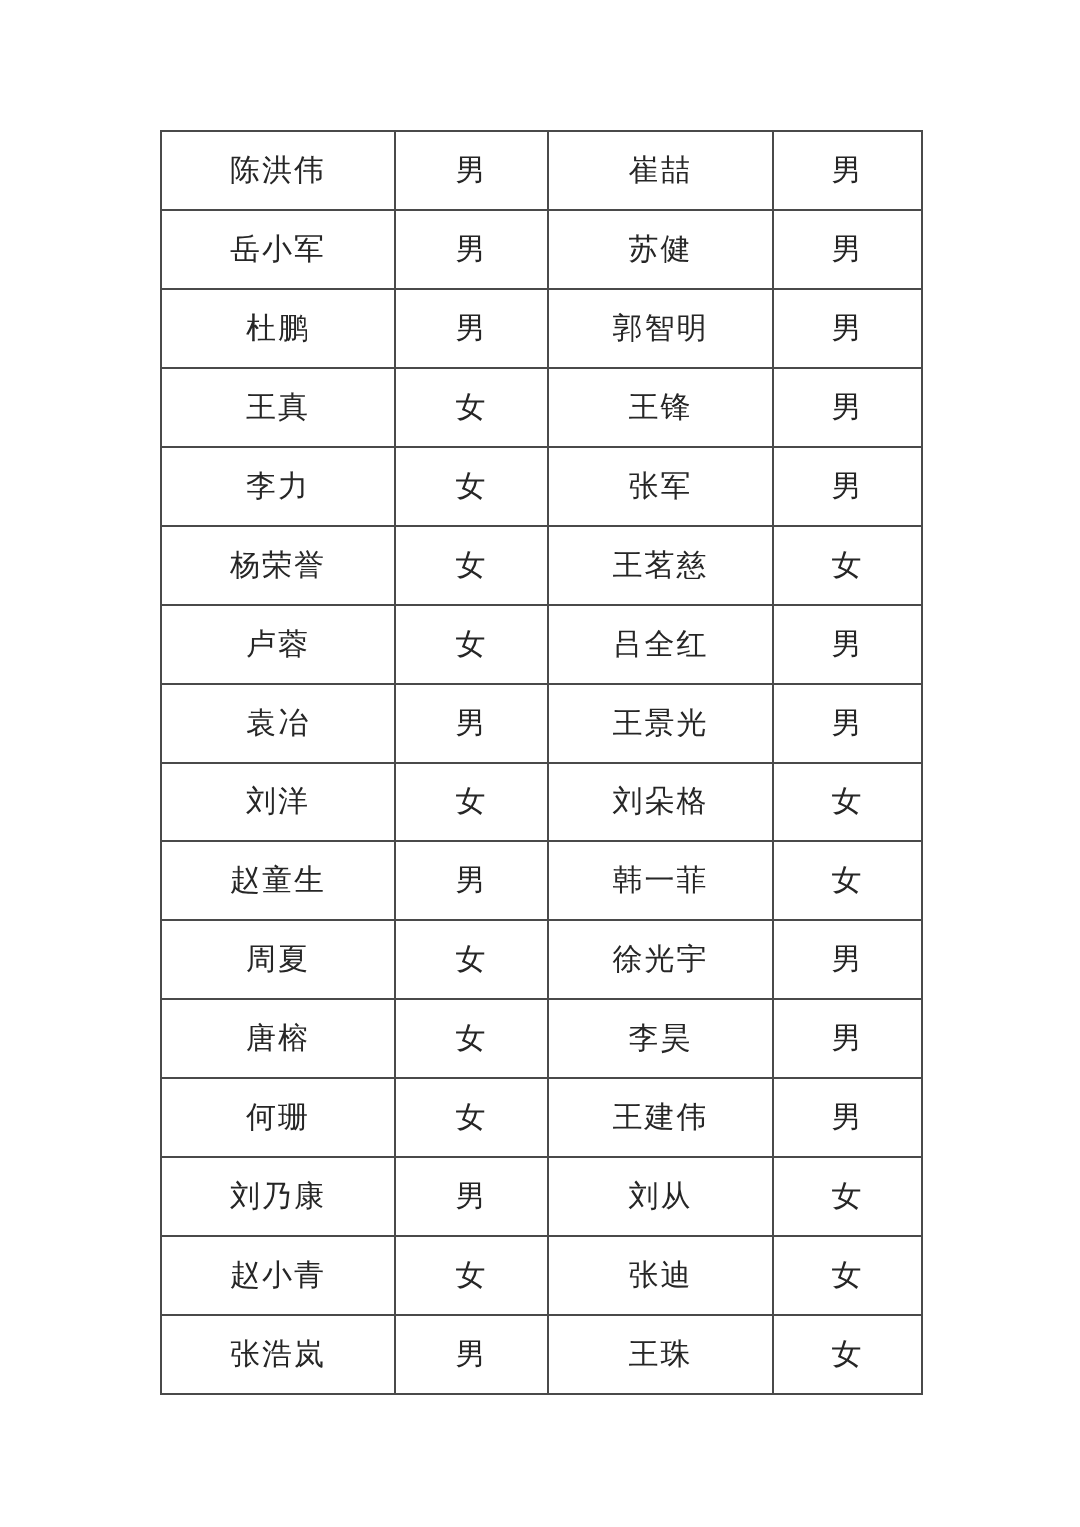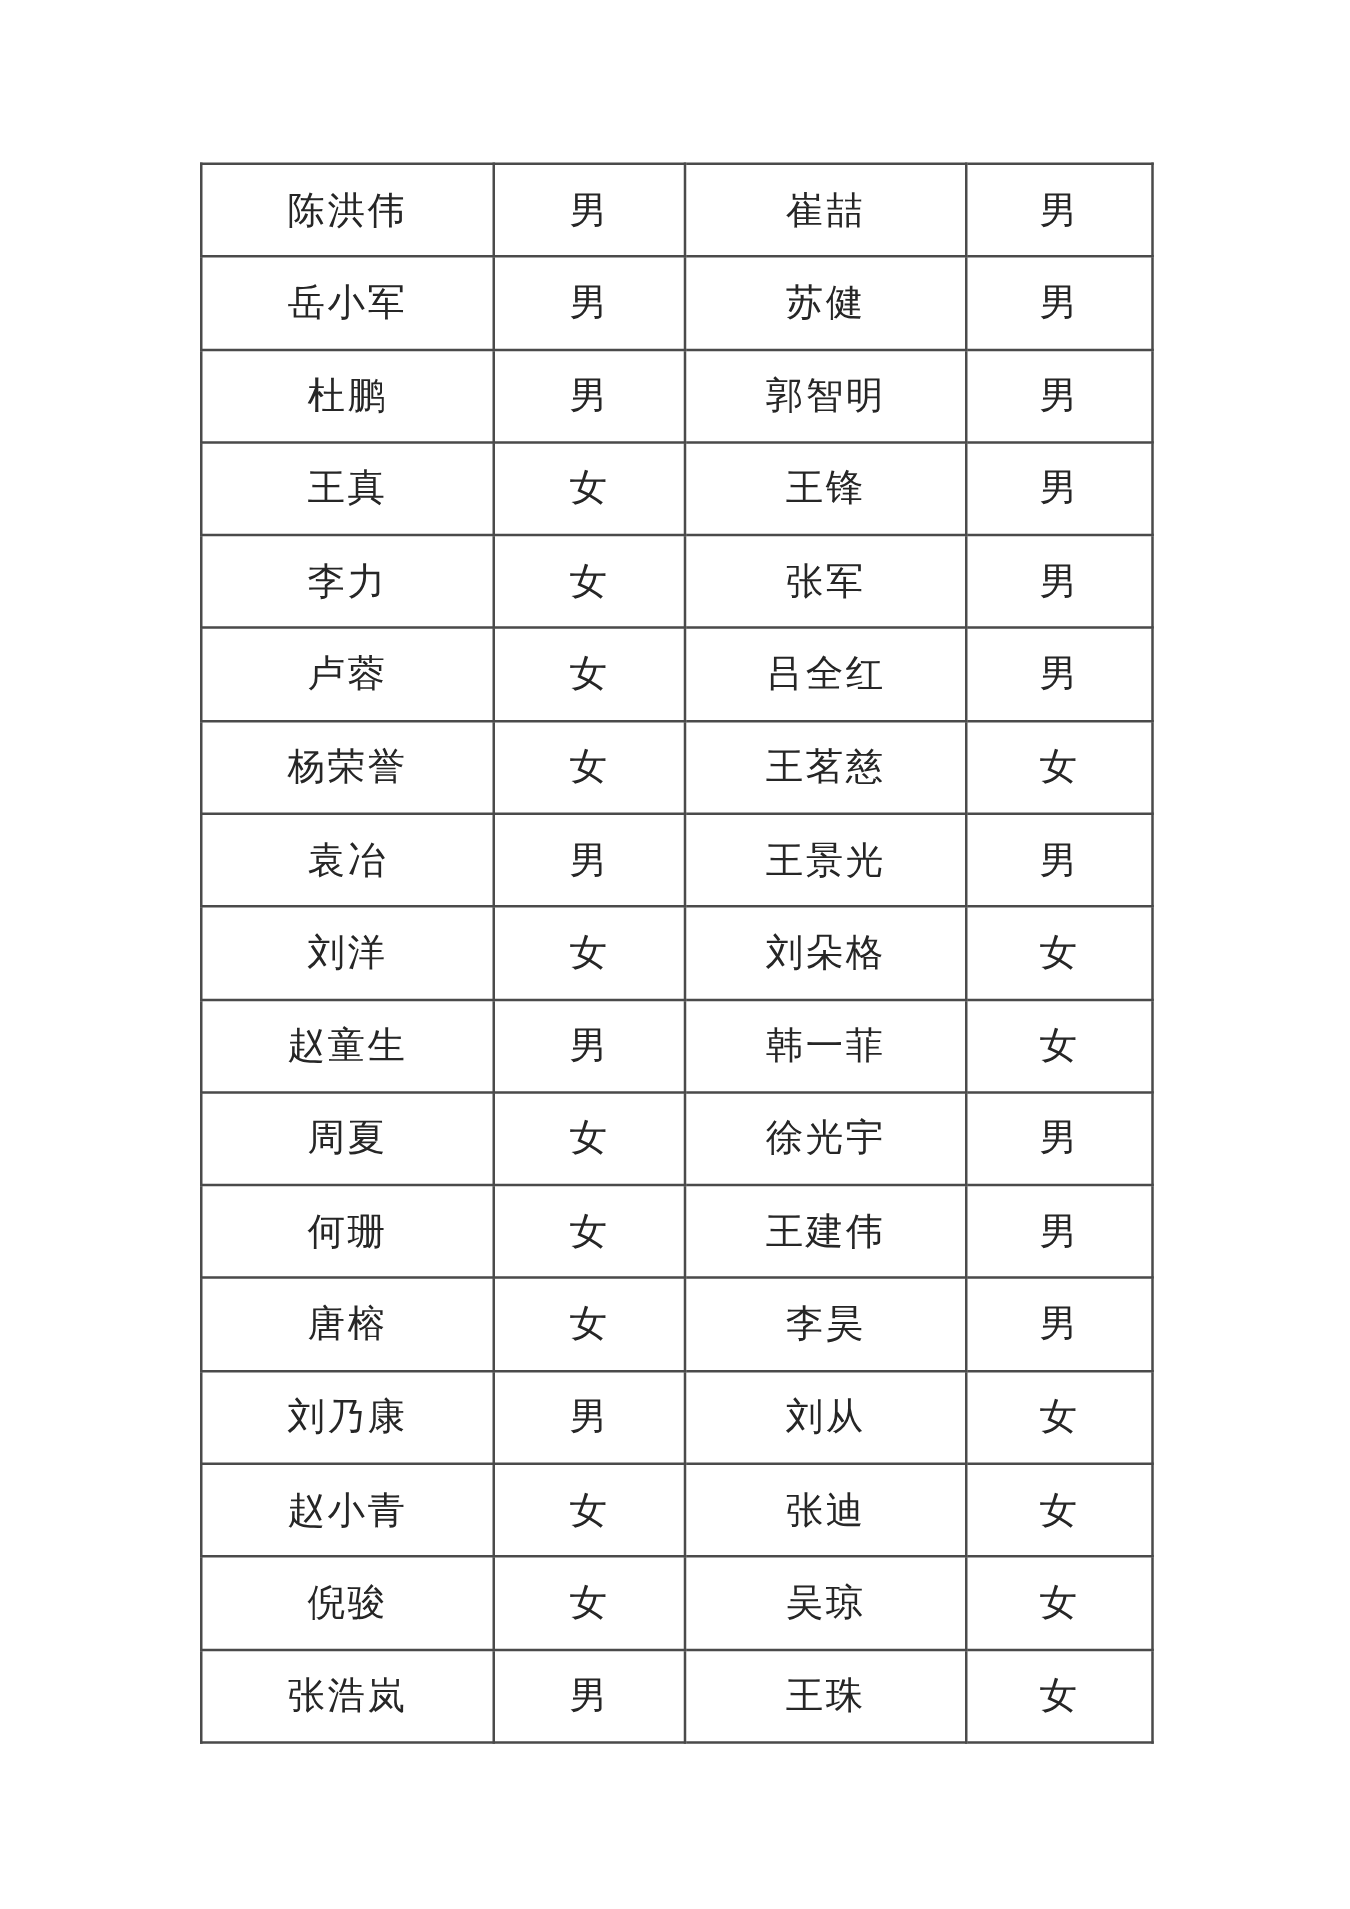--- a/index.html
+++ b/index.html
@@ -75,30 +75,30 @@
           <td>王锋</td>
           <td>男</td>
         </tr>
         <tr>
           <td>李力</td>
           <td>女</td>
           <td>张军</td>
           <td>男</td>
         </tr>
         <tr>
+          <td>杨荣誉</td>
+          <td>女</td>
+          <td>王茗慈</td>
+          <td>女</td>
+        </tr>
+        <tr>
           <td>卢蓉</td>
           <td>女</td>
           <td>吕全红</td>
           <td>男</td>
-        </tr>
-        <tr>
-          <td>杨荣誉</td>
-          <td>女</td>
-          <td>王茗慈</td>
-          <td>女</td>
         </tr>
         <tr>
           <td>袁冶</td>
           <td>男</td>
           <td>王景光</td>
           <td>男</td>
         </tr>
         <tr>
           <td>刘洋</td>
           <td>女</td>
@@ -111,50 +111,44 @@
           <td>韩一菲</td>
           <td>女</td>
         </tr>
         <tr>
           <td>周夏</td>
           <td>女</td>
           <td>徐光宇</td>
           <td>男</td>
         </tr>
         <tr>
+          <td>唐榕</td>
+          <td>女</td>
+          <td>李昊</td>
+          <td>男</td>
+        </tr>
+        <tr>
           <td>何珊</td>
           <td>女</td>
           <td>王建伟</td>
-          <td>男</td>
-        </tr>
-        <tr>
-          <td>唐榕</td>
-          <td>女</td>
-          <td>李昊</td>
           <td>男</td>
         </tr>
         <tr>
           <td>刘乃康</td>
           <td>男</td>
           <td>刘从</td>
           <td>女</td>
         </tr>
         <tr>
           <td>赵小青</td>
           <td>女</td>
           <td>张迪</td>
           <td>女</td>
         </tr>
         <tr>
-          <td>倪骏</td>
-          <td>女</td>
-          <td>吴琼</td>
-          <td>女</td>
-        </tr>
-        <tr>
           <td>张浩岚</td>
           <td>男</td>
           <td>王珠</td>
           <td>女</td>
         </tr>
       </tbody>
   </table>
 </div>
 
 </body></html>

